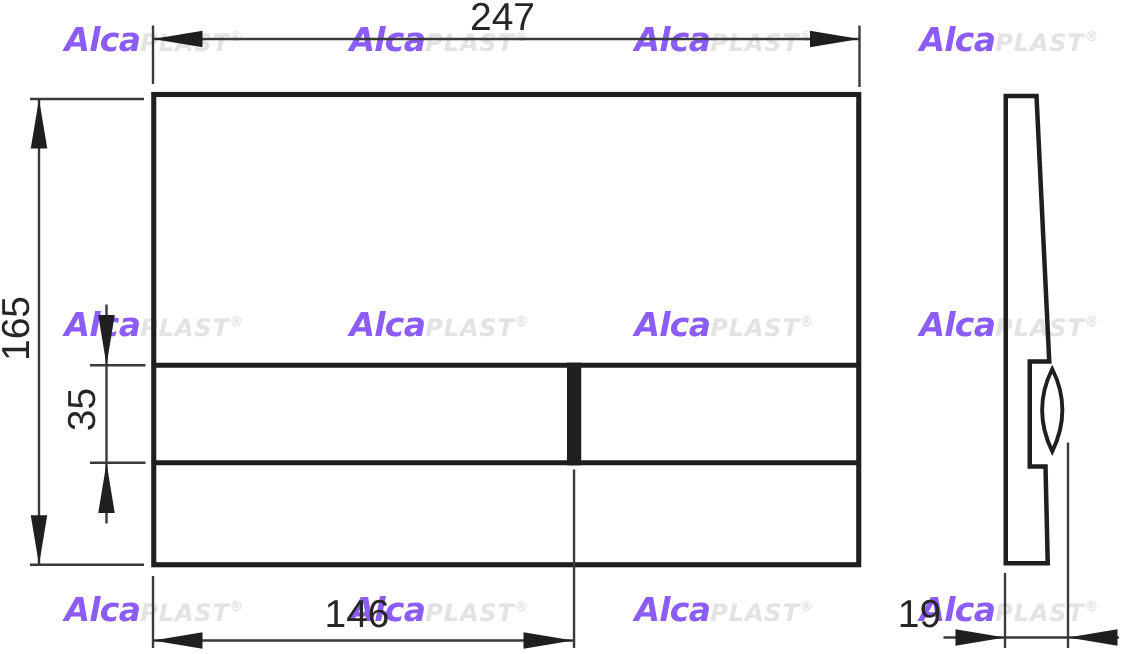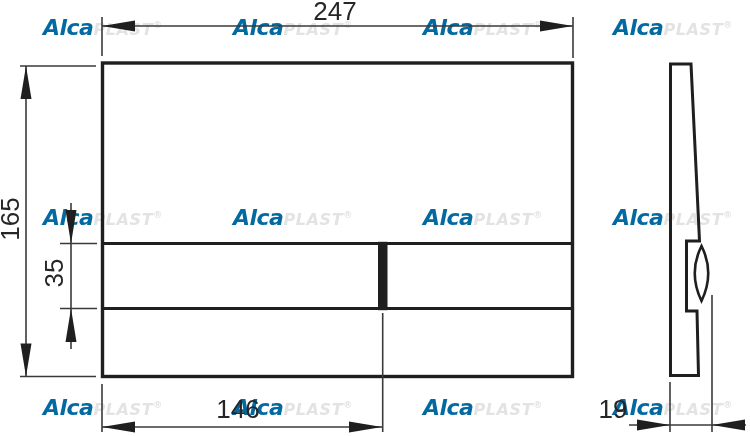--- a/index.html
+++ b/index.html
@@ -1,21 +1,21 @@
 <!DOCTYPE html>
 <html><head>
 <meta charset="utf-8">
 <style>
   html,body{margin:0;padding:0;background:#ffffff;}
   .stage{position:relative;width:750px;height:436px;background:#ffffff;overflow:hidden;
          font-family:"Liberation Sans",sans-serif;}
   .wm-layer{position:absolute;inset:0;z-index:0;}
   .wm{position:absolute;white-space:nowrap;user-select:none;line-height:22px;
       font-family:"DejaVu Sans",sans-serif;}
-  .wm-a{font-size:22px;font-weight:700;font-style:italic;color:#0369a1;letter-spacing:-0.5px;}
+  .wm-a{font-size:22px;font-weight:700;font-style:italic;color:#8b5cf6;letter-spacing:-0.5px;}
   .wm-p{font-size:16px;font-weight:700;font-style:italic;color:#e3e3e3;letter-spacing:0.6px;}
   .wm-r{font-size:9px;color:#dadada;vertical-align:7px;}
   svg.drawing{position:absolute;inset:0;z-index:1;}
   .thick{stroke:#1f1f1f;fill:none;}
   .thin{stroke:#3a3a3a;stroke-width:1.6;fill:none;}
   .arrow{fill:#1f1f1f;stroke:none;}
   .solid{fill:#1f1f1f;stroke:none;}
   text.dim{font-family:"Liberation Sans",sans-serif;font-size:26px;fill:#262626;}
 </style>
 </head>

